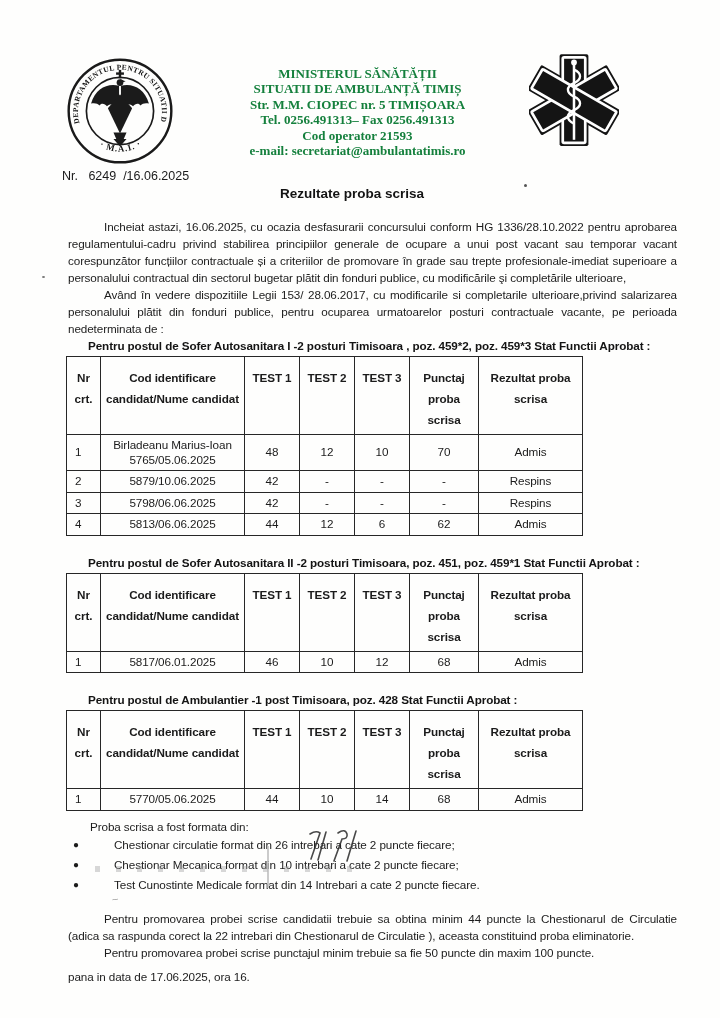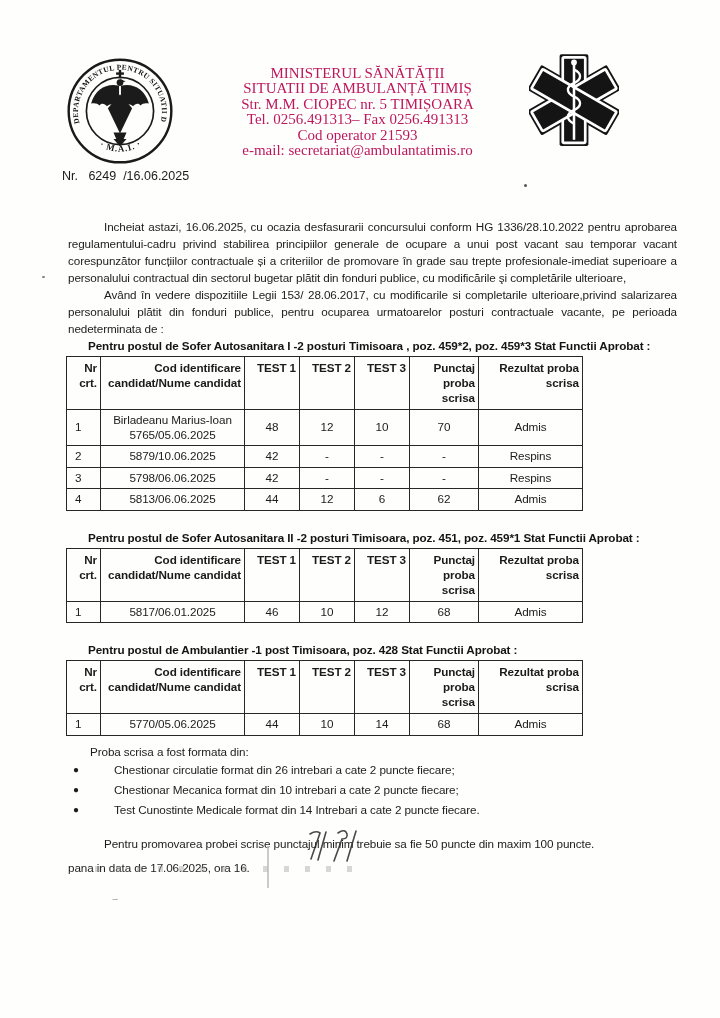--- a/index.html
+++ b/index.html
@@ -11,22 +11,22 @@
     color:#1d1d1d;
     font-family:"Liberation Sans",sans-serif;
     overflow:hidden;
   }
   
   .seal{position:absolute;left:64px;top:54px;width:112px;height:114px;}
   .org-block{
     position:absolute;left:185px;top:66px;width:345px;
     text-align:center;
     font-family:"Liberation Serif",serif;
-    font-weight:normal;font-size:15px;line-height:15.4px;
-    color:#be185d;
+    font-weight:bold;font-size:13px;line-height:15.4px;
+    color:#15803d;
   }
   .star-of-life{position:absolute;left:529px;top:52px;width:90px;height:100px;}
   .doc-number{
     position:absolute;left:62px;top:169px;
     font-size:12.5px;white-space:pre;color:#1b1b1b;
   }
   .doc-title{
     position:absolute;left:0;top:186px;width:704px;
     text-align:center;font-weight:bold;font-size:13.5px;color:#141414;
   }
@@ -43,22 +43,22 @@
     font-size:11.7px;color:#1b1b1b;
   }
   table.results + .caption{margin-top:18px;}
   table.results th,table.results td{
     border:1.5px solid #272727;
     padding:2px 3px;
     white-space:pre-line;
     overflow:hidden;
   }
   table.results th{
-    font-weight:bold;text-align:right;vertical-align:top;
-    line-height:15px;padding-top:3px;padding-bottom:4px;
+    font-weight:bold;text-align:center;vertical-align:top;
+    line-height:21px;padding-top:10px;padding-bottom:4px;
   }
   table.results td{ text-align:center;vertical-align:middle;line-height:14.5px;padding-top:3px;padding-bottom:3px; }
   table.results td.nr{ text-align:left;padding-left:8px; }
   .composition-lead{ margin:7px 0 0 0;padding-left:22px; }
   ul.bullets{ list-style:none;margin:1px 0 0 0;padding:0 0 0 46px; }
   ul.bullets li{ position:relative;margin:0 0 3px 0; }
   ul.bullets li::before{
     content:"●";position:absolute;left:-41px;top:0;font-size:10px;
   }
   .spacer-s{height:14px;}
@@ -131,20 +131,21 @@
       <g>
         <circle cx="0" cy="-42" r="3.2" fill="#fff"></circle>
         <rect x="-1.4" y="-40" width="2.8" height="84" fill="#fff"></rect>
         <path d="M0,-34 c9,4 9,11 0,15 c-9,4 -9,11 0,15 c9,4 9,11 0,15 c-9,4 -9,11 0,15" fill="none" stroke="#fff" stroke-width="2.6"></path>
       </g>
     </g>
   </svg>
 
   <div class="doc-number">Nr.   6249  /16.06.2025</div>
 
+  <div class="doc-title">Rezultate proba scrisa</div>
 
   <div class="main">
 
     <p class="para">Incheiat astazi, 16.06.2025, cu ocazia desfasurarii concursului conform HG 1336/28.10.2022 pentru aprobarea regulamentului-cadru privind stabilirea principiilor generale de ocupare a unui post vacant sau temporar vacant corespunzător funcțiilor contractuale și a criteriilor de promovare în grade sau trepte profesionale-imediat superioare a personalului contractual din sectorul bugetar plătit din fonduri publice, cu modificările şi completările ulterioare,</p>
     <p class="para">Având în vedere dispozitiile Legii 153/ 28.06.2017, cu modificarile si completarile ulterioare,privind salarizarea personalului plătit din fonduri publice, pentru ocuparea urmatoarelor  posturi  contractuale  vacante, pe perioada nedeterminata de :</p>
 
     <p class="caption">Pentru postul de Sofer Autosanitara I  -2  posturi  Timisoara , poz. 459*2, poz. 459*3 Stat Functii Aprobat :</p>
     <table class="results">
         <colgroup>
           <col style="width: 34px;">
@@ -293,20 +294,21 @@
       </table>
 
     <p class="para composition-lead no-indent">Proba scrisa a fost formata din:</p>
     <ul class="bullets">
       <li>Chestionar circulatie  format din 26 intrebari a cate 2 puncte fiecare;</li>
       <li>Chestionar Mecanica format din 10 intrebari a cate 2 puncte fiecare;</li>
       <li>Test Cunostinte Medicale format din 14 Intrebari a cate 2 puncte fiecare.</li>
     </ul>
 
     <div class="spacer-s"></div>
+    <p class="para">Pentru promovarea probei scrise candidatii trebuie sa obtina minim 44 puncte la Chestionarul de Circulatie (adica sa raspunda corect la 22 intrebari din Chestionarul de Circulatie ), aceasta constituind proba eliminatorie.</p>
     <p class="para">Pentru promovarea probei scrise punctajul minim trebuie sa fie 50 puncte din maxim 100 puncte.</p>
 
     <div class="spacer-xs"></div>
     <p class="para no-indent">pana  in data de  17.06.2025, ora 16.</p>
 
   </div>
 
   <svg class="scribble" viewBox="0 0 70 44">
     <g fill="none" stroke="#2a2a2a" stroke-width="1.6" stroke-linecap="round" opacity="0.85">
       <path d="M10,8 q6,-4 10,-1 l-9,26"></path>

